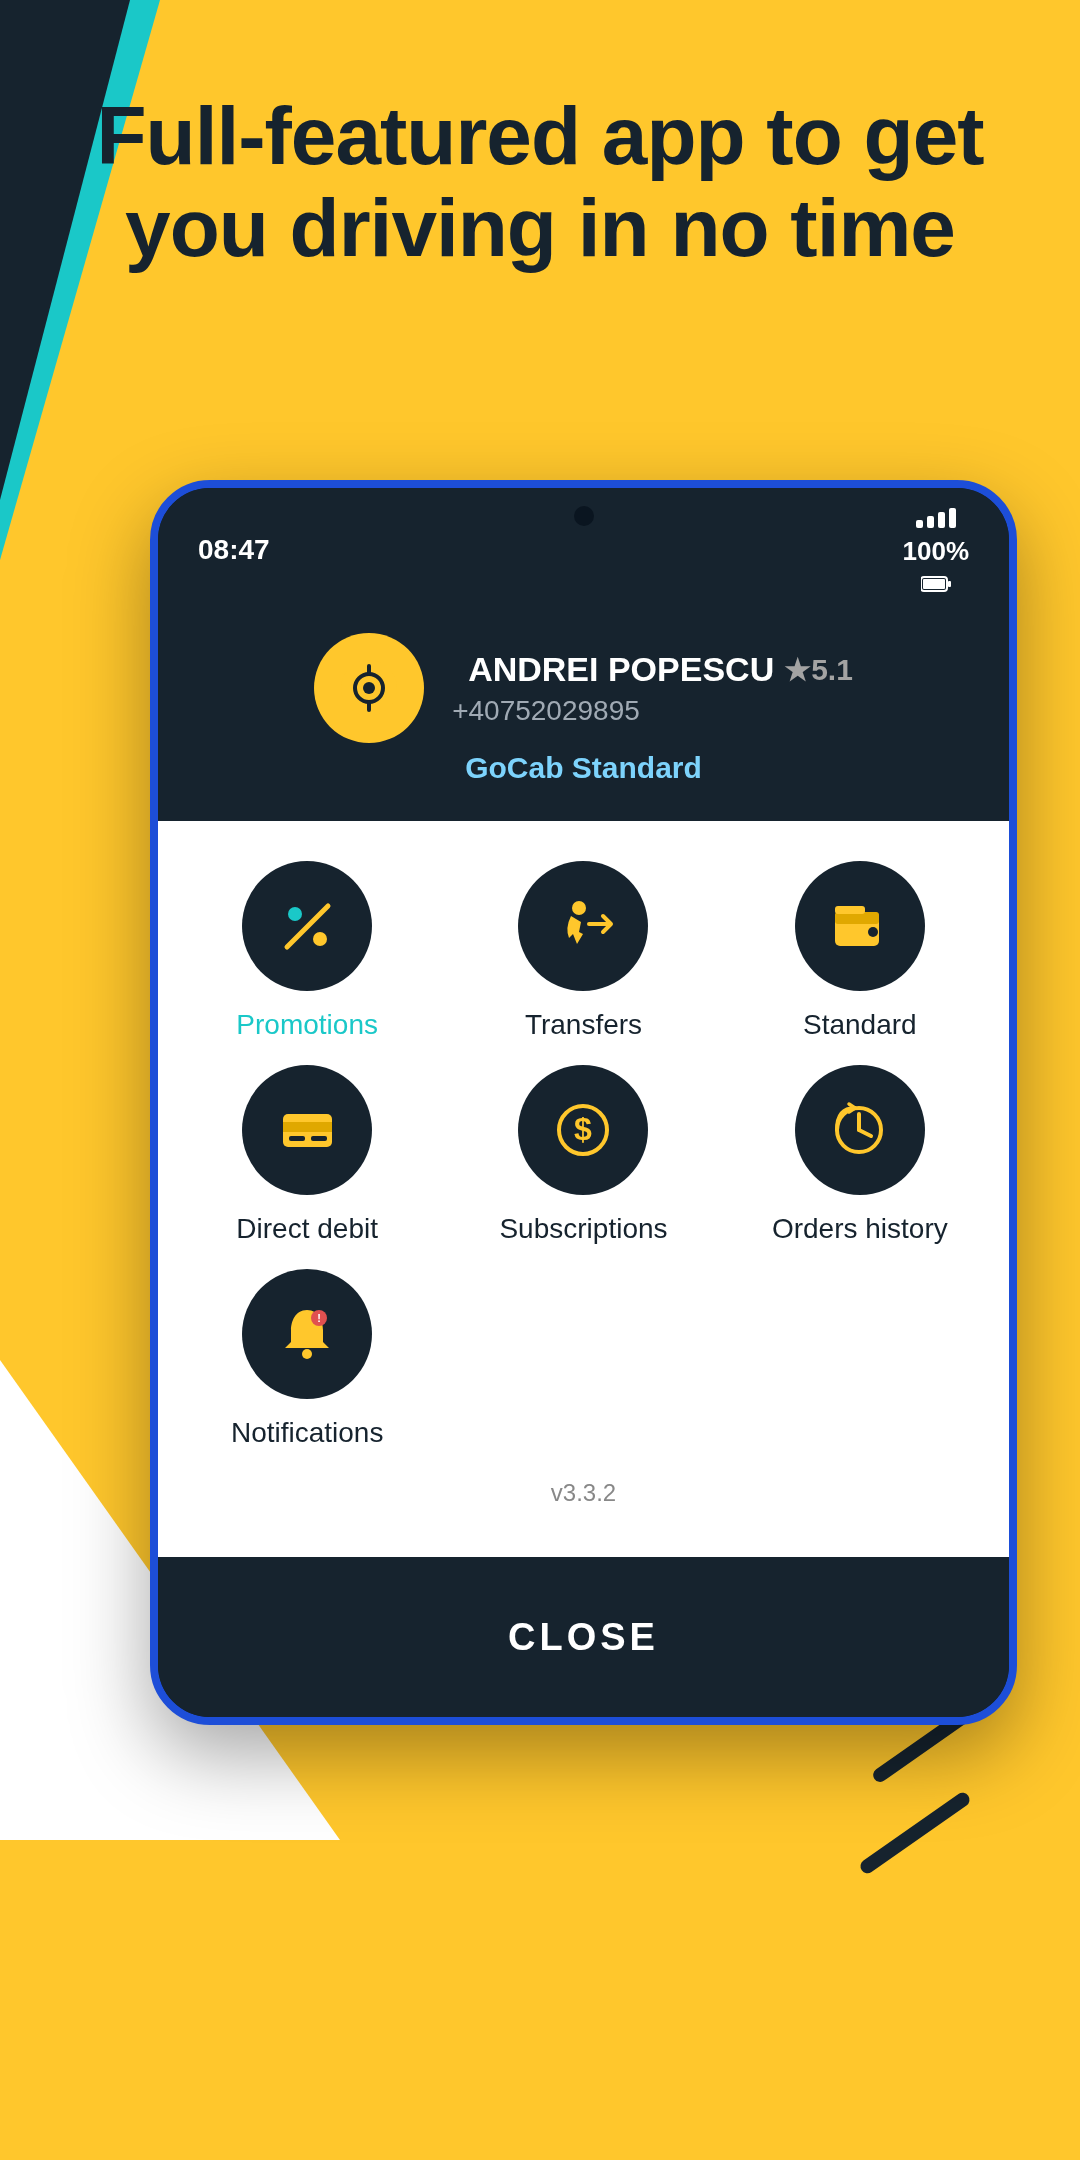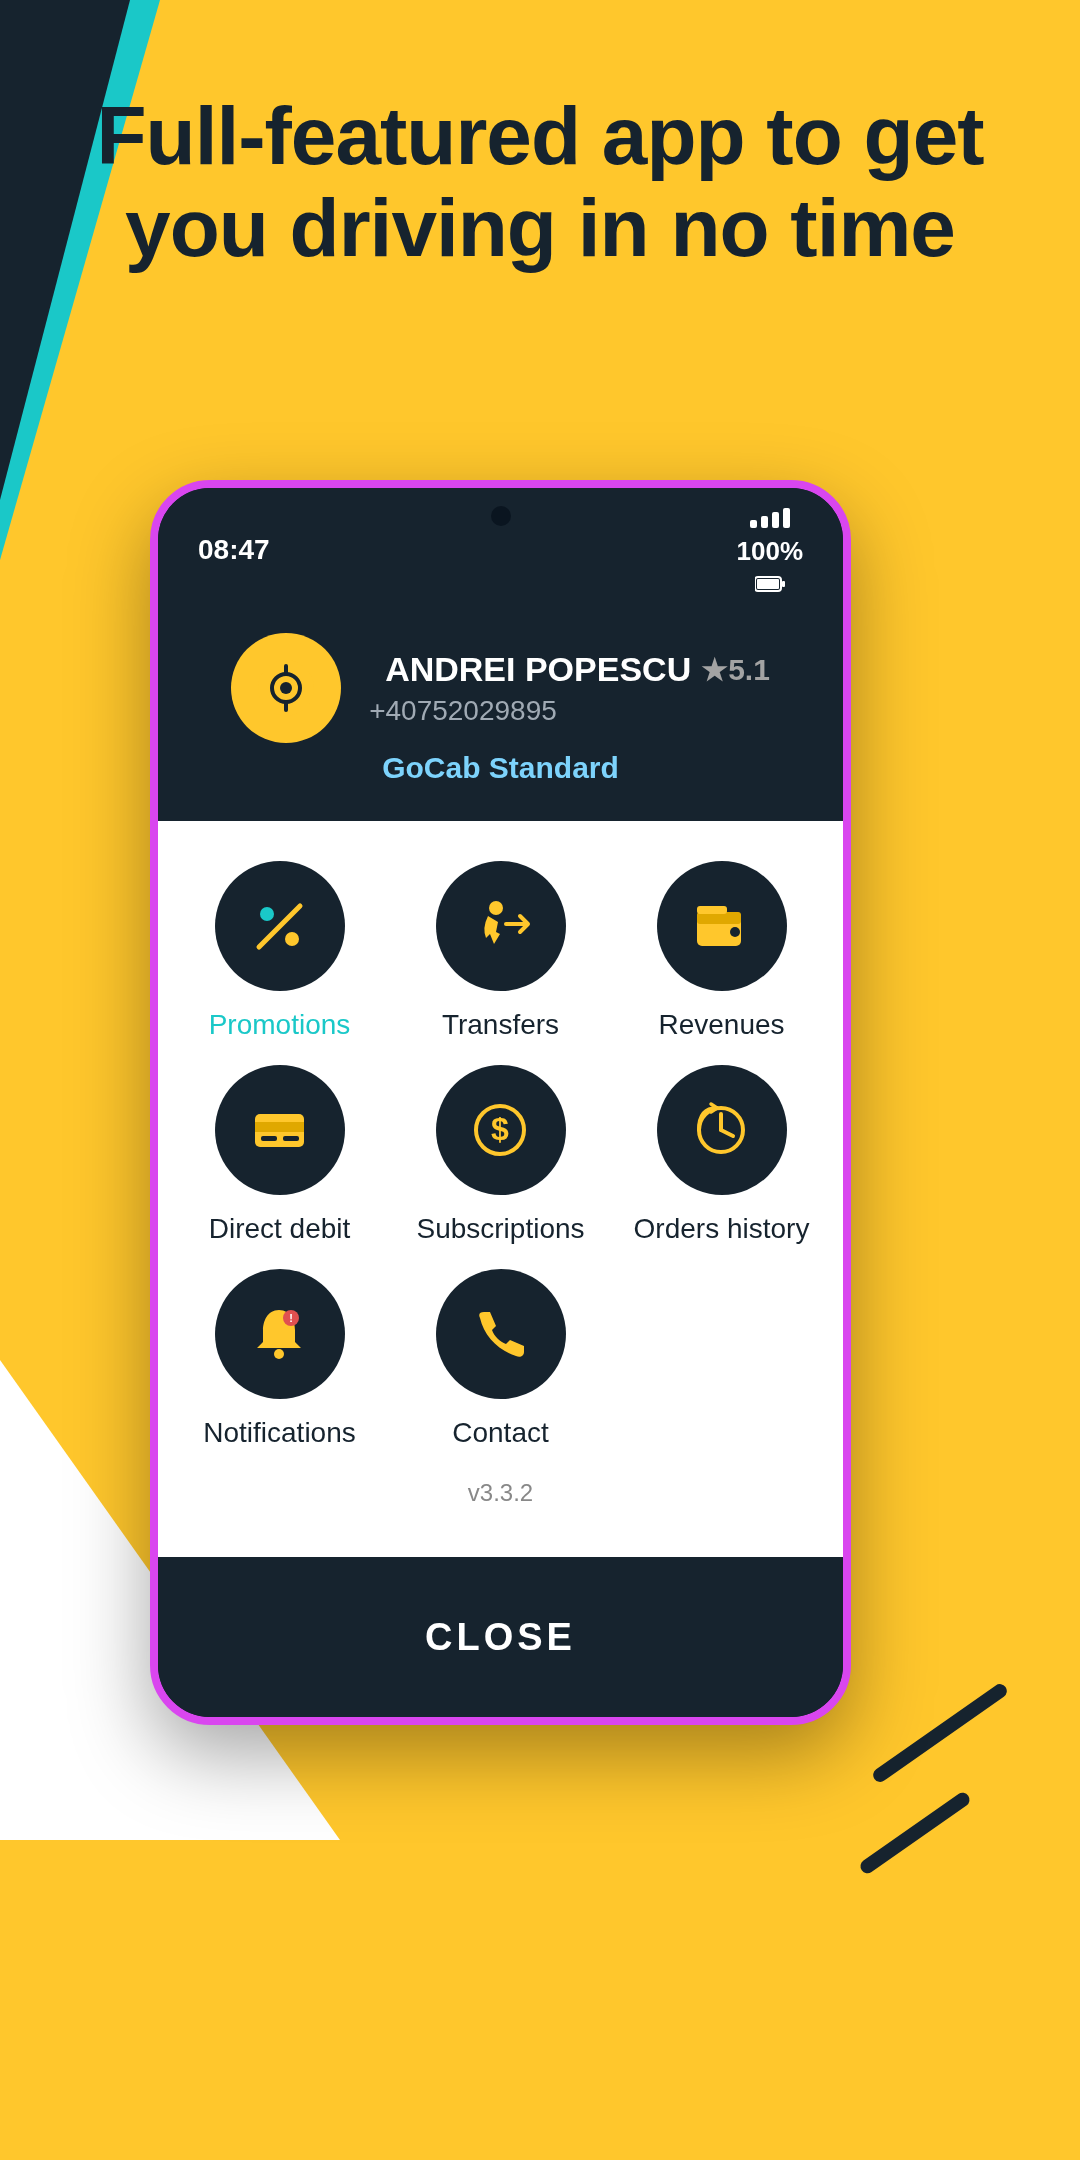--- a/index.html
+++ b/index.html
@@ -82,26 +82,26 @@
 
     .phone-wrapper {
       position: absolute;
       top: 480px;
       left: 50%;
       transform: translateX(-50%);
       width: 780px;
     }
 
     .phone-frame {
-      width: 701px;
+      width: 867px;
       background: #16232E;
       border-radius: 60px;
       overflow: hidden;
       box-shadow: 0 30px 80px rgba(0,0,0,0.35);
-      border: 8px solid #d946ef;
+      border: 8px solid #1d4ed8;
     }
 
     .status-bar {
       background: #16232E;
       display: flex;
       justify-content: space-between;
       align-items: center;
       padding: 18px 40px 10px;
     }
 
@@ -369,21 +369,21 @@
 
         <div class="menu-item">
           <div class="menu-icon-circle">
             <svg viewBox="0 0 65 65" fill="none">
               <rect x="8" y="18" width="44" height="34" rx="5" fill="#FFC72C"></rect>
               <rect x="8" y="18" width="44" height="12" rx="3" fill="#e0a800"></rect>
               <circle cx="46" cy="38" r="5" fill="#16232E"></circle>
               <rect x="8" y="12" width="30" height="8" rx="3" fill="#FFC72C"></rect>
             </svg>
           </div>
-          <span class="menu-label">Revenues</span>
+          <span class="menu-label">Standard</span>
         </div>
 
         <div class="menu-item">
           <div class="menu-icon-circle">
             <svg viewBox="0 0 65 65" fill="none">
               <rect x="8" y="16" width="49" height="33" rx="5" fill="#FFC72C"></rect>
               <rect x="8" y="24" width="49" height="10" fill="#e0a800"></rect>
               <rect x="14" y="38" width="16" height="5" rx="2" fill="#16232E"></rect>
               <rect x="36" y="38" width="16" height="5" rx="2" fill="#16232E"></rect>
             </svg>
@@ -419,28 +419,20 @@
             <svg viewBox="0 0 65 65" fill="none">
               <path d="M32 8 C20 8 16 20 16 28 L16 40 L10 46 L54 46 L48 40 L48 28 C48 20 44 8 32 8Z" fill="#FFC72C"></path>
               <circle cx="32" cy="52" r="5" fill="#FFC72C"></circle>
               <circle cx="44" cy="16" r="8" fill="#e05050"></circle>
               <text x="44" y="20" text-anchor="middle" font-size="11" font-weight="bold" fill="white" font-family="Arial">!</text>
             </svg>
           </div>
           <span class="menu-label">Notifications</span>
         </div>
 
-        <div class="menu-item">
-          <div class="menu-icon-circle">
-            <svg viewBox="0 0 65 65" fill="none">
-              <path d="M16 10 L22 10 L28 24 L24 28 C26 34 32 40 38 42 L42 38 L56 44 L56 50 C56 54 52 56 48 54 C30 48 16 34 12 16 C10 12 12 10 16 10Z" fill="#FFC72C"></path>
-            </svg>
-          </div>
-          <span class="menu-label">Contact</span>
-        </div>
 
       </div>
 
       <div class="version-text">v3.3.2</div>
     </div>
 
     <div class="close-bar">
       <span class="close-label">CLOSE</span>
     </div>
 

